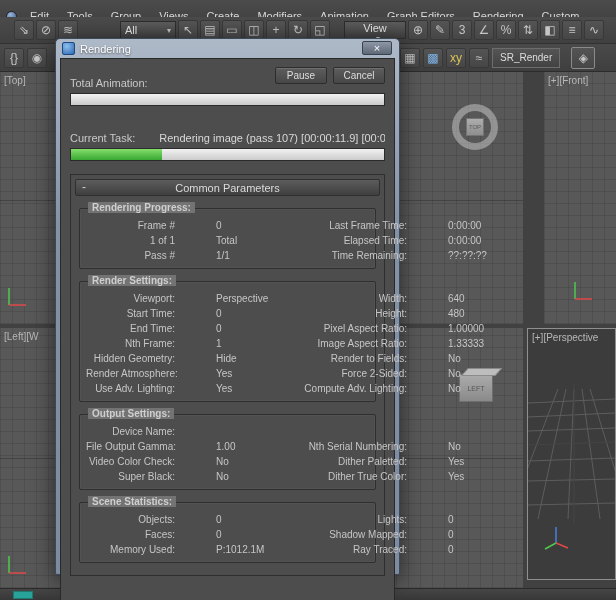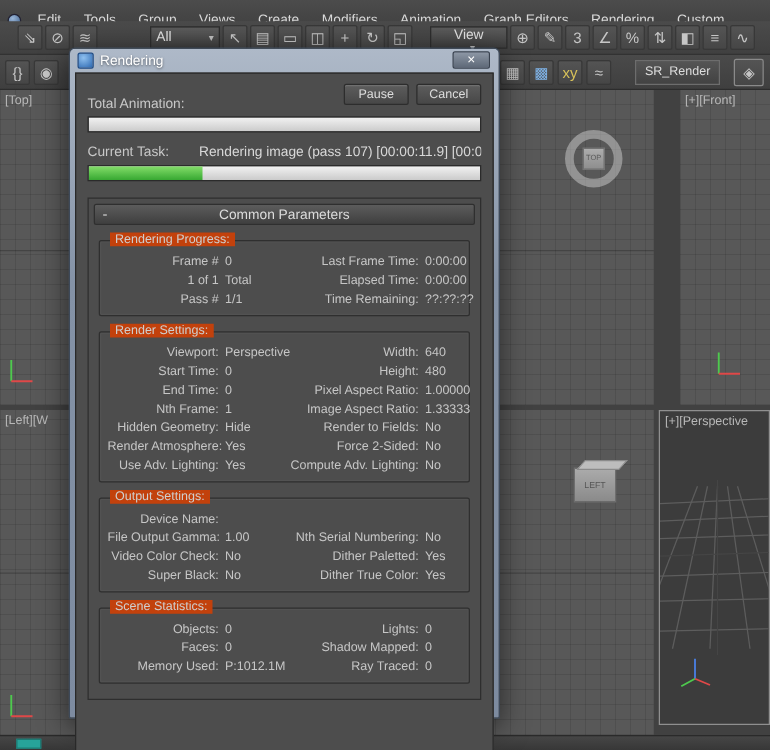--- a/index.html
+++ b/index.html
@@ -79,34 +79,34 @@
 
   .dlg-row1 { display:flex; justify-content:space-between; align-items:flex-end; height:22px; }
   .dlg-label { color:#c8c8c8; font-size:11px; white-space:nowrap; }
   .dlg-btns { display:flex; gap:6px; align-self:flex-start; }
   .dlg-btn { width:52px; height:17px; font-size:10px; color:#ddd; text-align:center; line-height:15px;
     background:linear-gradient(#5d5d5d,#474747); border:1px solid #2d2d2d; border-radius:2px;
     box-shadow:inset 0 1px 0 rgba(255,255,255,0.12); cursor:default; }
   .progress-track { margin-top:4px; height:13px; background:linear-gradient(#f2f2f2,#cbcbcb);
     border:1px solid #2b2b2b; overflow:hidden; }
   .progress-fill { height:100%; width:0; background:linear-gradient(#84de6a,#37a832); }
-  .task-row { margin-top:10px; display:flex; gap:24px; white-space:nowrap; overflow:hidden; }
+  .task-row { margin-top:26px; display:flex; gap:24px; white-space:nowrap; overflow:hidden; }
   .task-value { color:#d8d8d8; font-size:11px; white-space:nowrap; }
 
   .rollout-panel { margin-top:13px; border:1px solid #2e2e2e; height:402px; padding:4px; }
   .rollout-header { height:17px; position:relative; background:linear-gradient(#5c5c5c,#3f3f3f);
     border:1px solid #2f2f2f; border-radius:2px; color:#dcdcdc; font-size:11px;
     display:flex; align-items:center; justify-content:center; cursor:default; }
   .rollout-minus { position:absolute; left:6px; top:0; color:#cfcfcf; font-size:12px; }
 
   .groupbox { position:relative; border:1px solid #2f2f2f; border-radius:2px; margin:12px 4px 0 4px;
     padding:9px 6px 5px 6px; box-shadow:inset 0 0 0 1px rgba(255,255,255,0.03); }
-  .group-title { position:absolute; top:-7px; left:8px; background:#c2410c; padding:0 4px;
-    color:#cfcfcf; font-size:10px; white-space:nowrap; }
-  .grow { display:grid; grid-template-columns:94px 52px 108px 1fr; line-height:15px; }
+  .group-title { position:absolute; top:-7px; left:8px; background:#737373; padding:0 4px;
+    color:#cfcfcf; font-size:10px; white-space:nowrap;font-weight:bold; }
+  .grow { display:grid; grid-template-columns:94px 52px 108px 1fr; line-height:15px;gap:36px; }
   .gl { text-align:right; color:#c6c6c6; font-size:10px; white-space:nowrap; padding-right:5px; }
   .gv { text-align:left; color:#c6c6c6; font-size:10px; white-space:nowrap; }
 </style>
 </head>
 <body>
 
 <div class="screen">
 
   <div class="menubar">
     <div class="app-orb"></div>
@@ -152,21 +152,21 @@
     <div class="tb-icon">∿</div>
   </div>
 
   <div class="toolbar2">
     <div class="tb-icon">{}</div>
     <div class="tb-icon">◉</div>
     <div class="tb-icon" style="margin-left:350px;">▦</div>
     <div class="tb-icon colored1">▩</div>
     <div class="tb-icon colored2">xy</div>
     <div class="tb-icon">≈</div>
-    <div class="sr-render" style="margin-left:16px;">SR_Render</div>
+    <div class="sr-render" style="">SR_Render</div>
     <div class="tb-icon hl" style="margin-left:8px;">◈</div>
   </div>
 
   <div class="vp vp-top">
     <div class="vp-label">[Top]</div>
     <div class="axis-line" style="left:118px;top:0;width:1px;height:100%;"></div>
     <div class="axis-line" style="left:0;top:128px;width:100%;height:1px;"></div>
     <div class="viewcube-ring"></div>
     <div class="viewcube-face-top">TOP</div>
     <svg class="tripod" style="left:4px;bottom:14px;" width="26" height="26">

